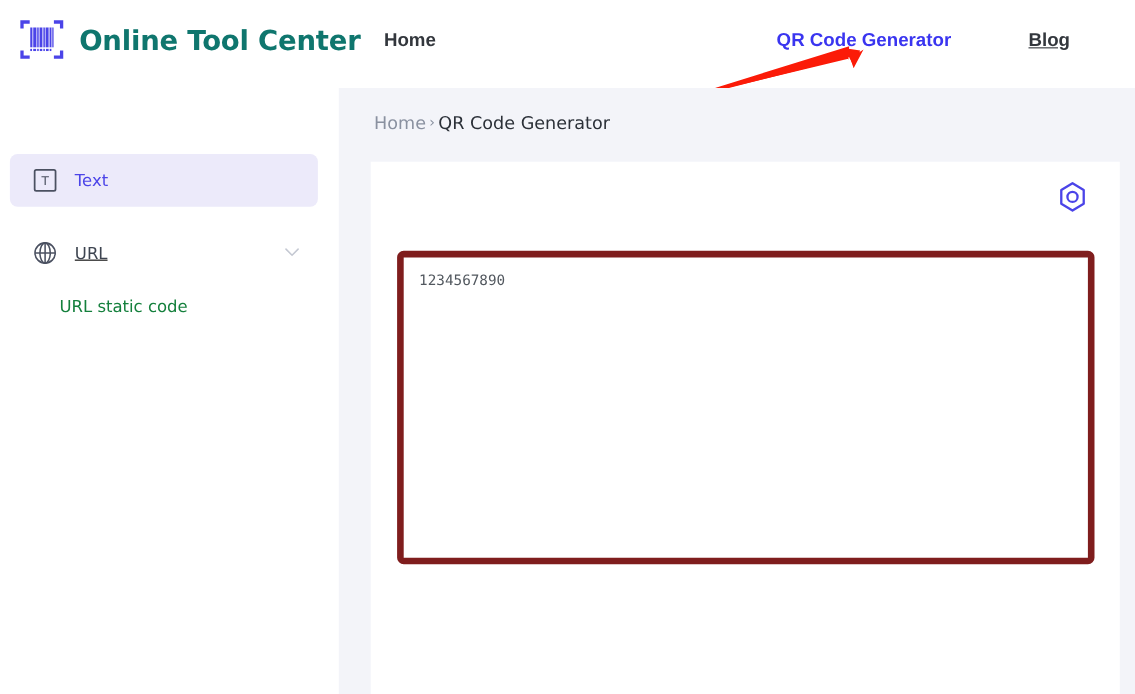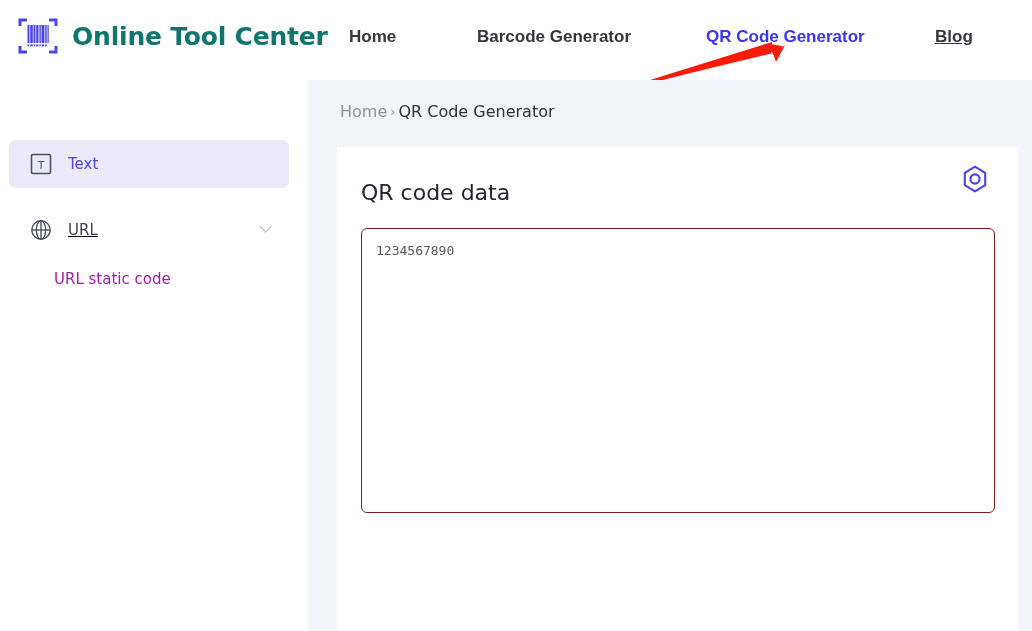--- a/index.html
+++ b/index.html
@@ -142,21 +142,21 @@
     right: 17px;
     top: 19px;
     width: 13px;
     height: 9px;
   }
   .sub-item {
     position: absolute;
     left: 54px;
     top: 190px;
     font-size: 15px;
-    color: #a21caf;
+    color: #15803d;
     font-family: "DejaVu Sans", sans-serif;
     cursor: pointer;
   }
 
   
   .content {
     position: absolute;
     left: 308px;
     top: 80px;
     width: 724px;
@@ -208,21 +208,21 @@
     border: none;
     padding: 0;
   }
   .qr-textarea {
     position: absolute;
     left: 24px;
     top: 81px;
     width: 634px;
     height: 285px;
     box-sizing: border-box;
-    border: 1px solid #7f1d1d;
+    border: 6px solid #7f1d1d;
     border-radius: 6px;
     background: #ffffff;
     padding: 12px 14px;
     font-family: "DejaVu Sans Mono", monospace;
     font-size: 13px;
     color: #52585f;
     resize: none;
     outline: none;
     line-height: 1.5;
   }
@@ -275,21 +275,20 @@
         <rect x="23.4" y="30.4" width="1.4" height="2"></rect>
         <rect x="25.8" y="30.4" width="2.4" height="2"></rect>
         <rect x="29.2" y="30.4" width="1.5" height="2"></rect>
       </g>
     </svg>
     <span class="brand-name">Online Tool Center</span>
   </div>
 
   <nav class="nav">
     <a class="nav-item n0">Home</a>
-    <a class="nav-item n1">Barcode Generator</a>
     <a class="nav-item n2">QR Code Generator</a>
     <a class="nav-item n3">Blog</a>
   </nav>
 
   <svg class="annot-arrow" viewBox="0 0 180 70">
     <path d="M20 56 L142 18 L141 30 L155 21 L146 38 L143 29 L22 58 Z" fill="#fb1b08"></path>
     <path d="M19 57 L140 20 L152 22 L146 36 L142 28 L21 59 Z" fill="#fb1b08"></path>
   </svg>
 </div>
 
@@ -324,21 +323,20 @@
 
 <main class="content">
 
   <div class="breadcrumb">
     <span class="bc-home">Home</span>
     <span class="bc-sep">›</span>
     <span class="bc-current">QR Code Generator</span>
   </div>
 
   <section class="card">
-    <h2 class="card-title">QR code data</h2>
 
     <button class="gear-btn">
       <svg viewBox="0 0 40 40" width="40" height="40">
         <path d="M20 7.6 L30.2 13.8 L30.2 26.2 L20 32.4 L9.8 26.2 L9.8 13.8 Z" fill="none" stroke="#4b44e8" stroke-width="2.1" stroke-linejoin="round"></path>
         <circle cx="20" cy="20" r="4.6" fill="none" stroke="#4b44e8" stroke-width="2.1"></circle>
       </svg>
     </button>
 
     <textarea class="qr-textarea" placeholder="" style="">1234567890</textarea>
   </section>

